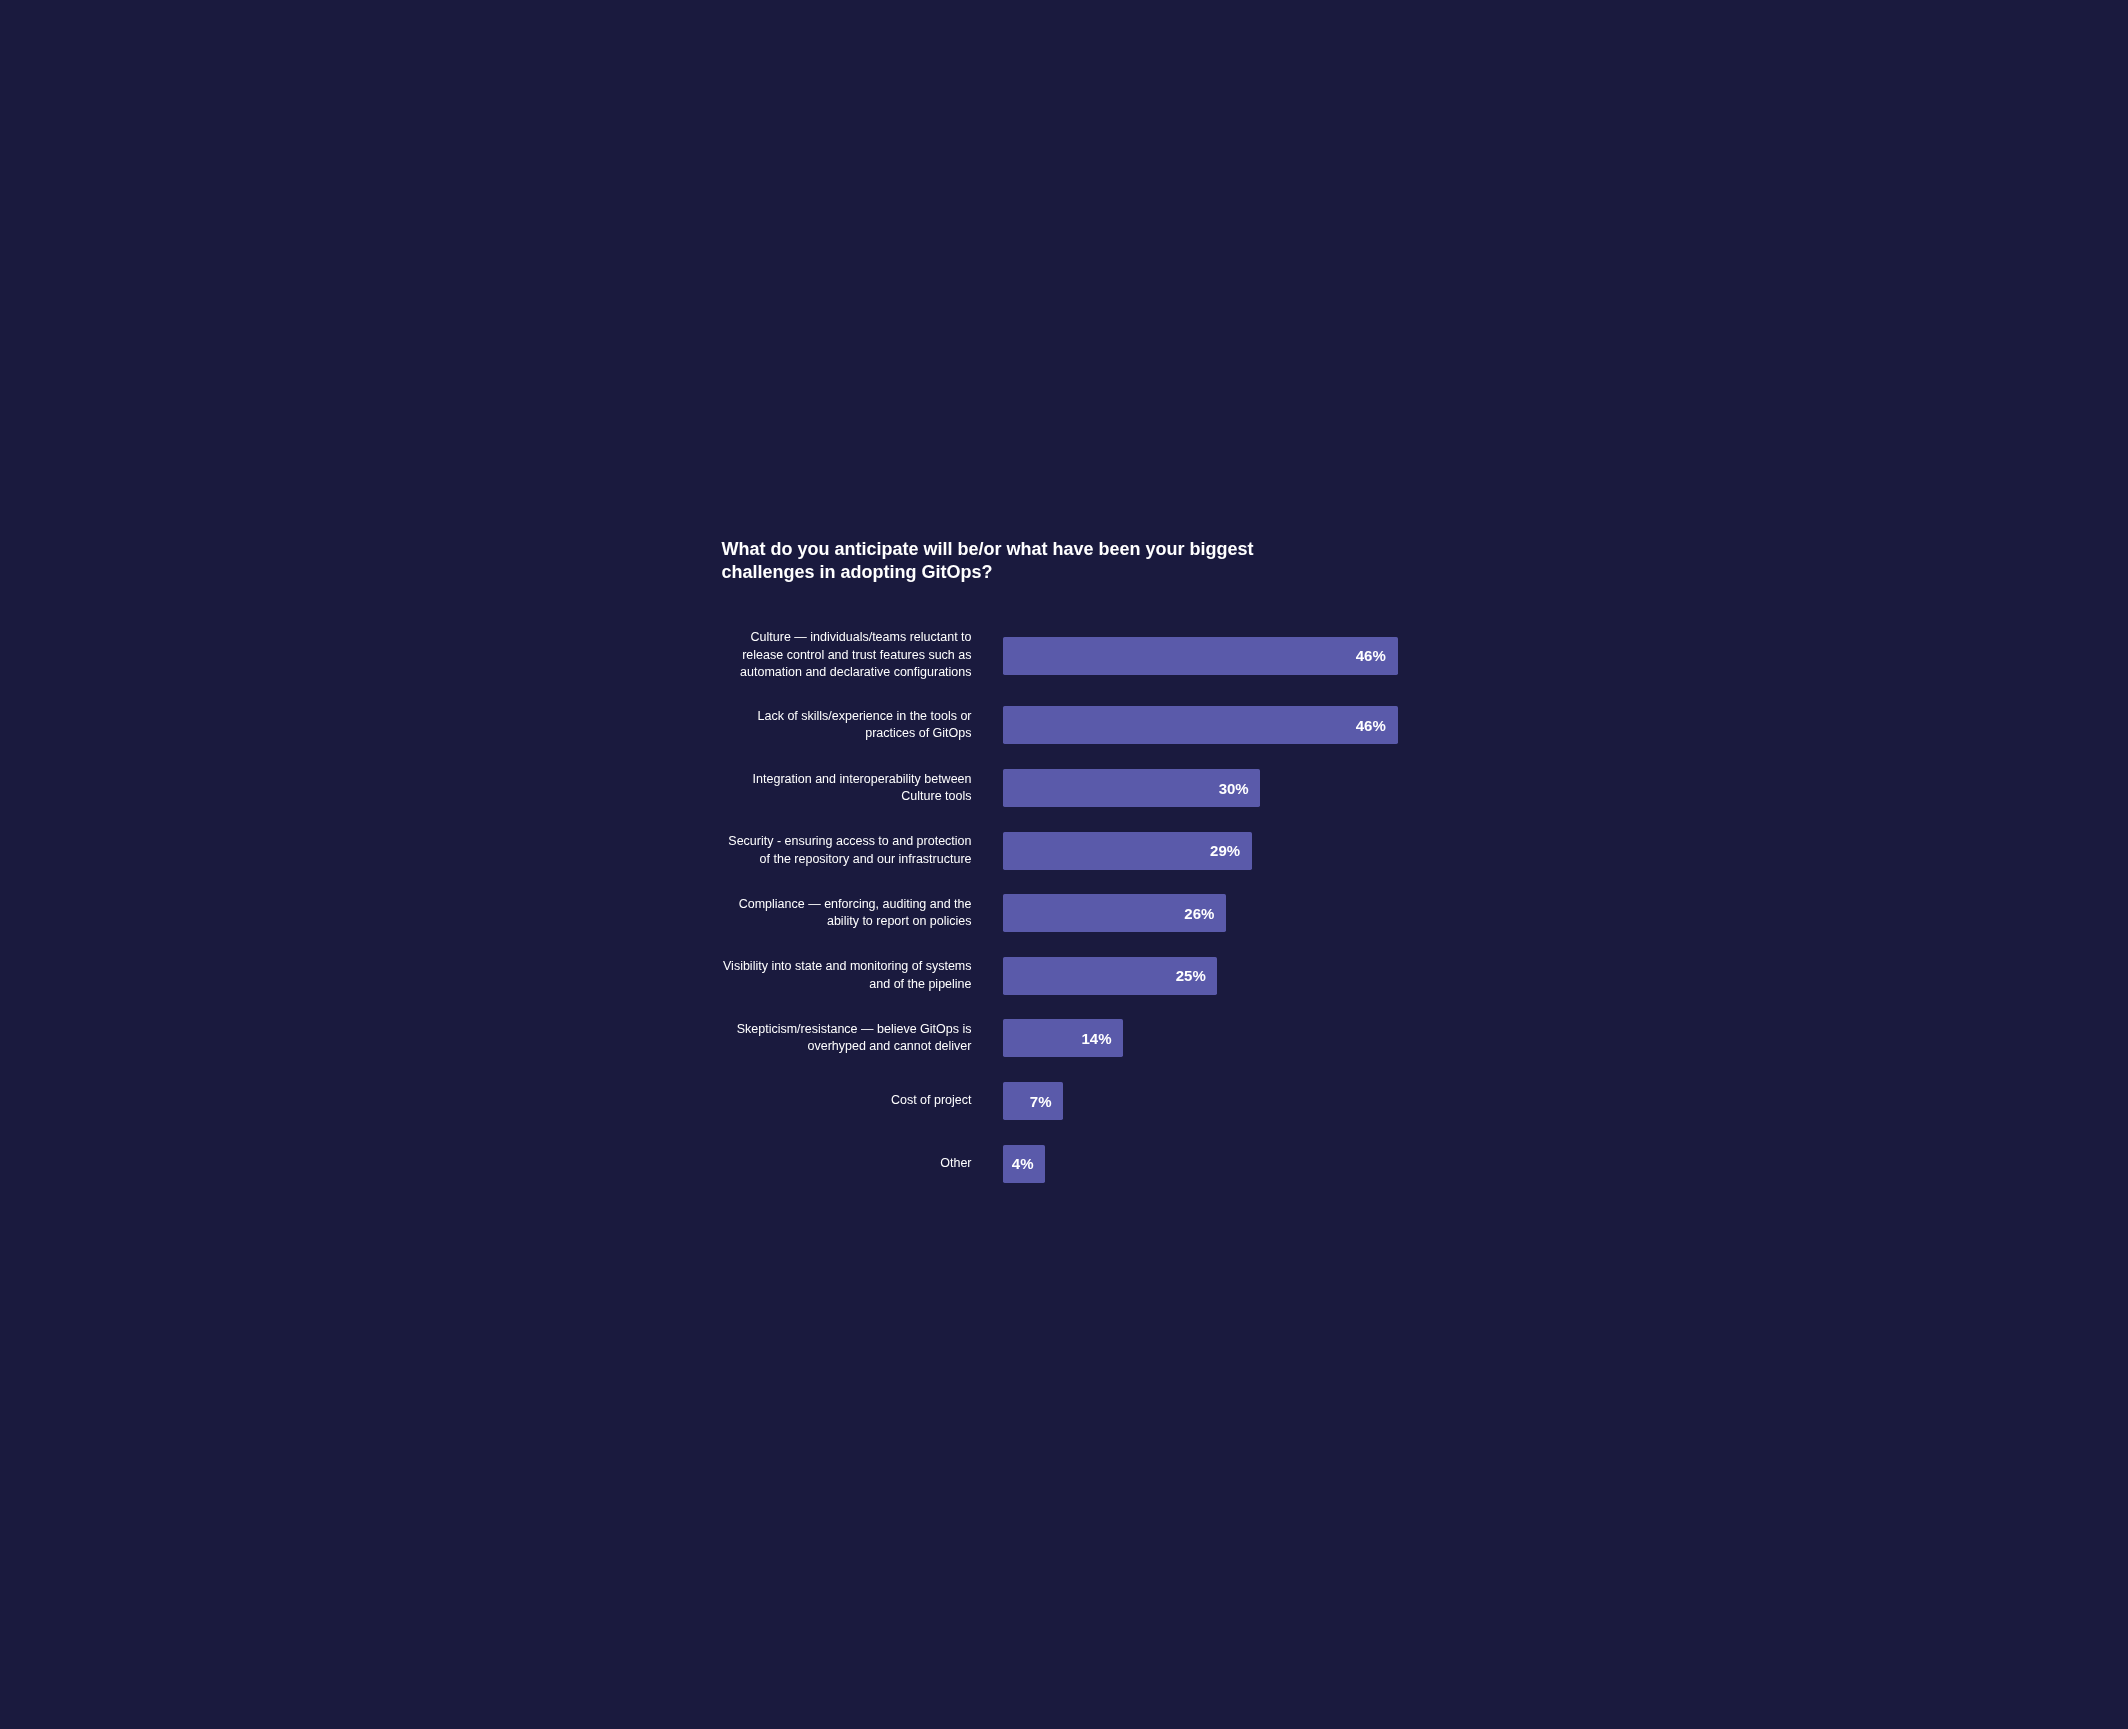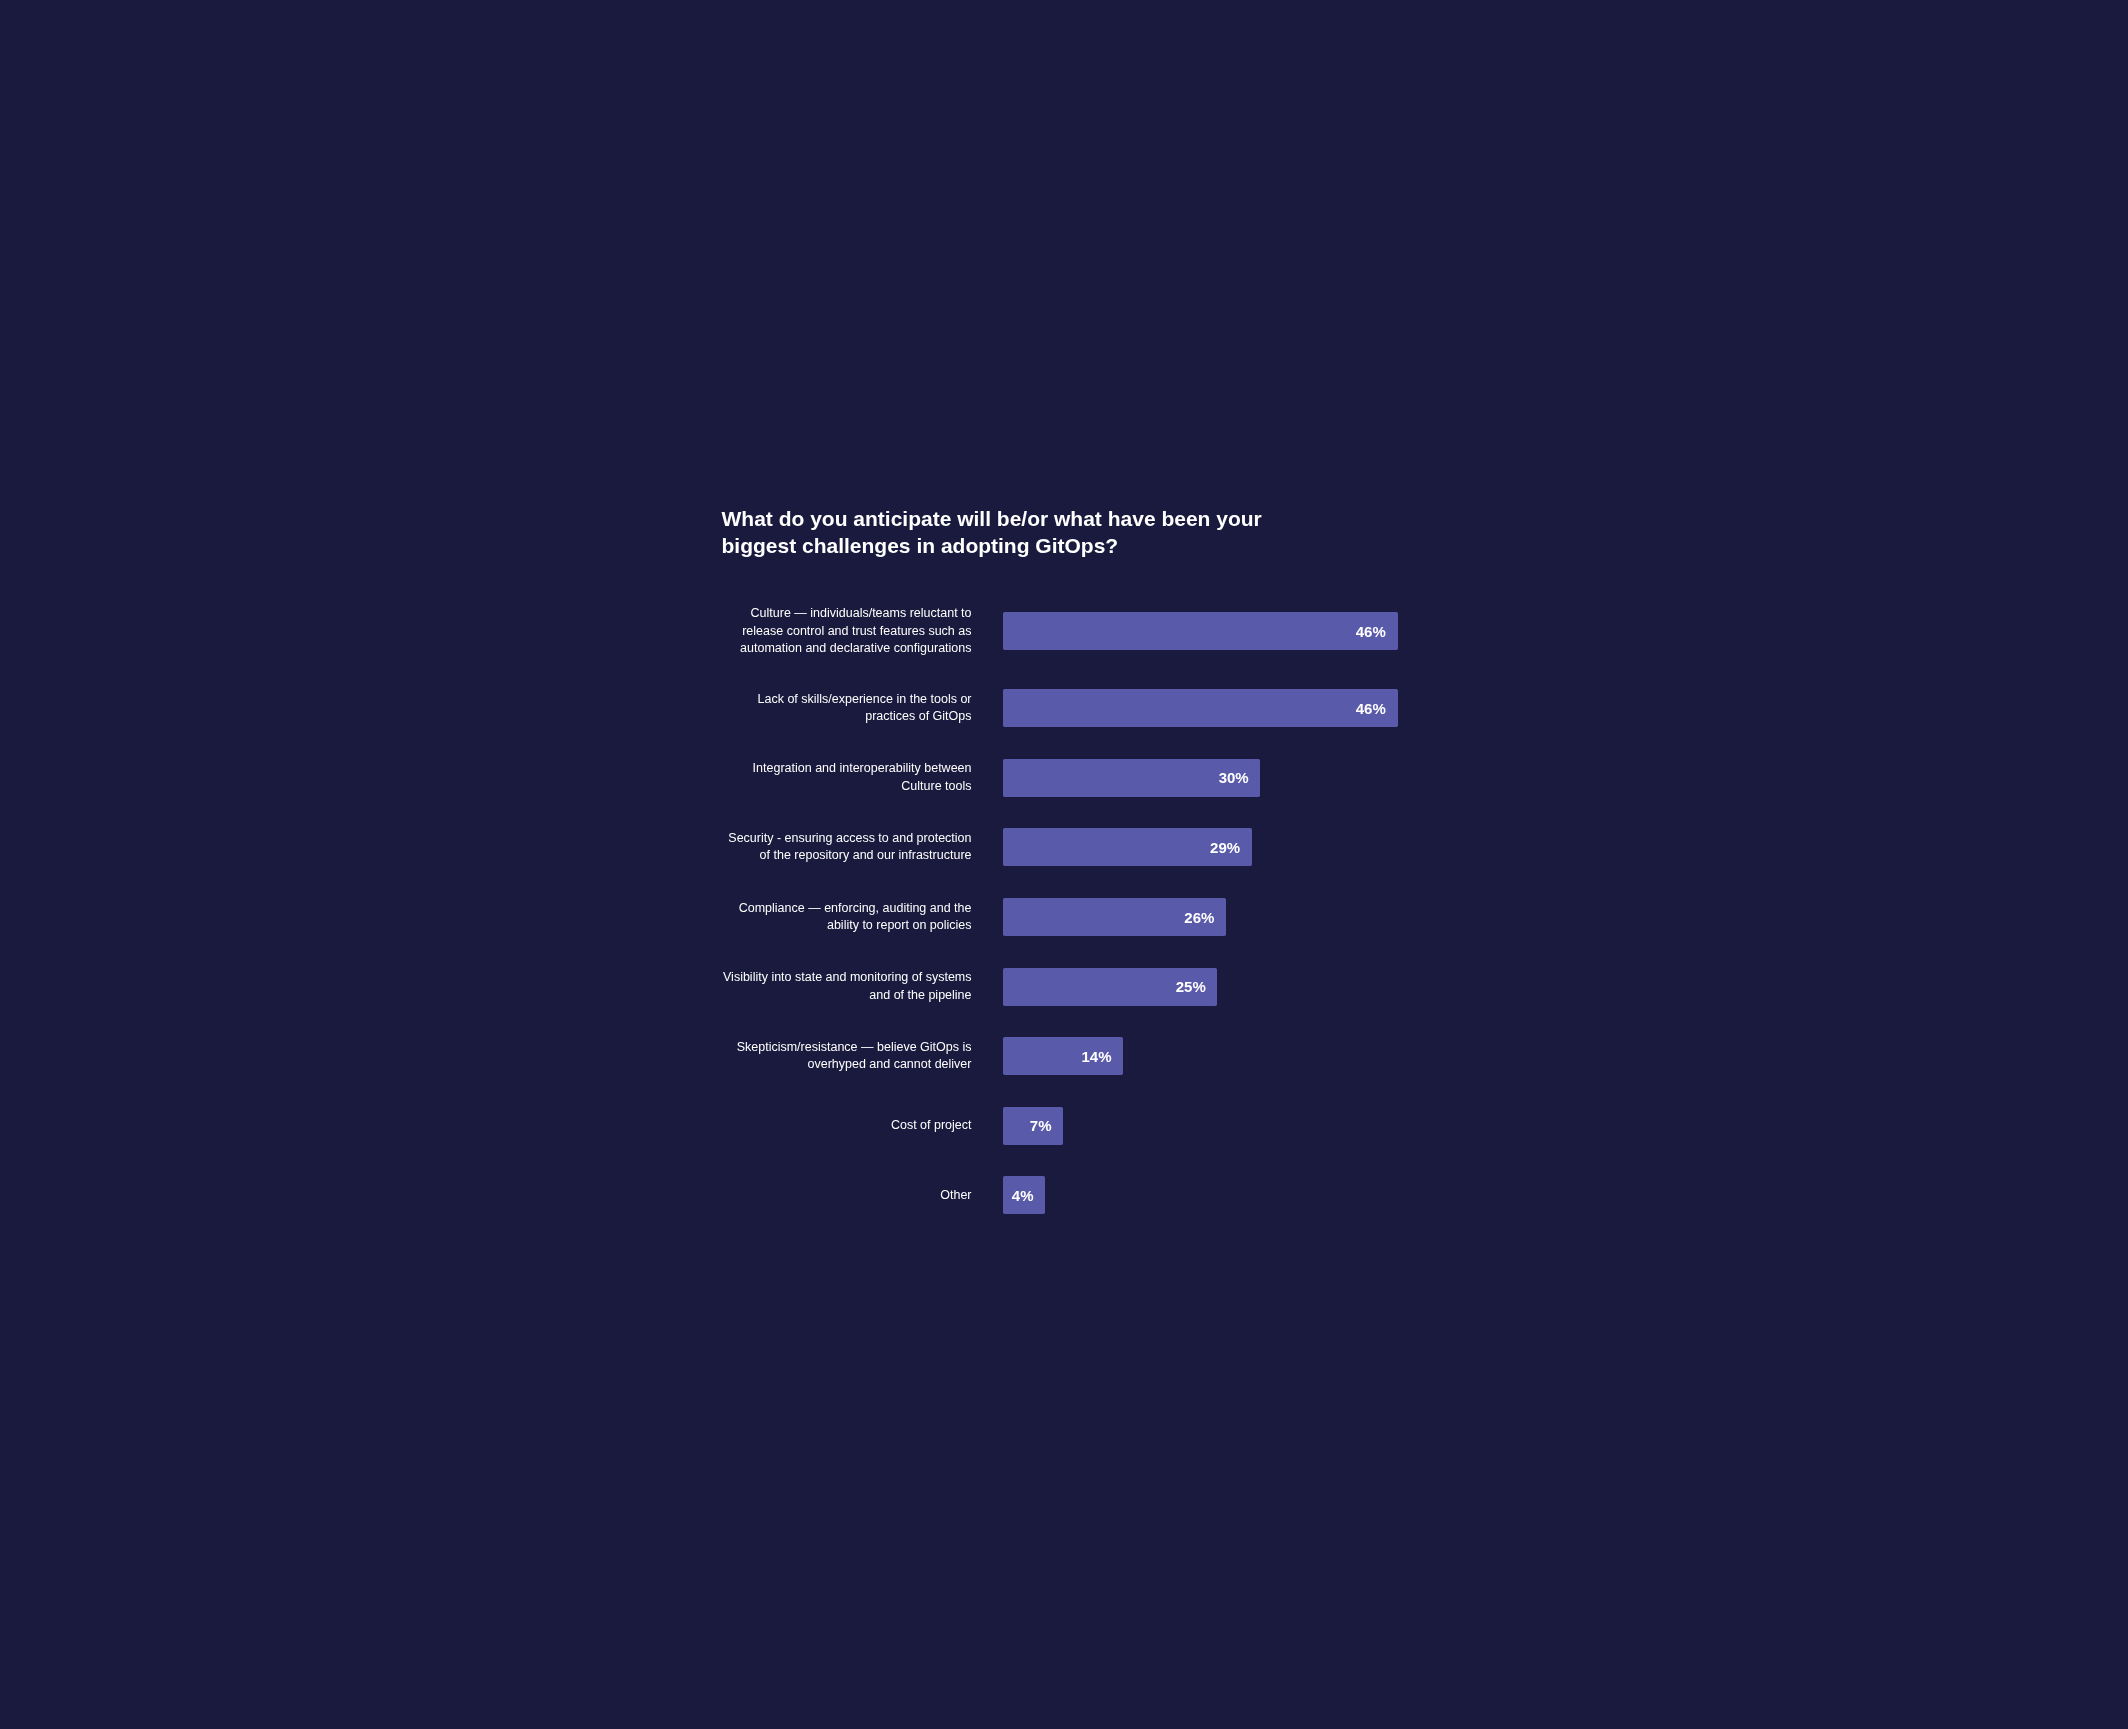--- a/index.html
+++ b/index.html
@@ -14,31 +14,31 @@
       padding: 33px;
     }
 
     .chart-container {
       width: 751px;
       padding: 42px 42px 42px 33px;
     }
 
     .chart-title {
       color: #ffffff;
-      font-size: 21px;
+      font-size: 18px;
       font-weight: 900;
       line-height: 1.25;
       margin-bottom: 38px;
       max-width: 568px;
     }
 
     .chart-rows {
       display: flex;
       flex-direction: column;
-      gap: 15px;
+      gap: 8px;
     }
 
     .chart-row {
       display: flex;
       align-items: center;
       gap: 16.7px;
       padding: 8.3px 0;
     }
 
     .row-label {

